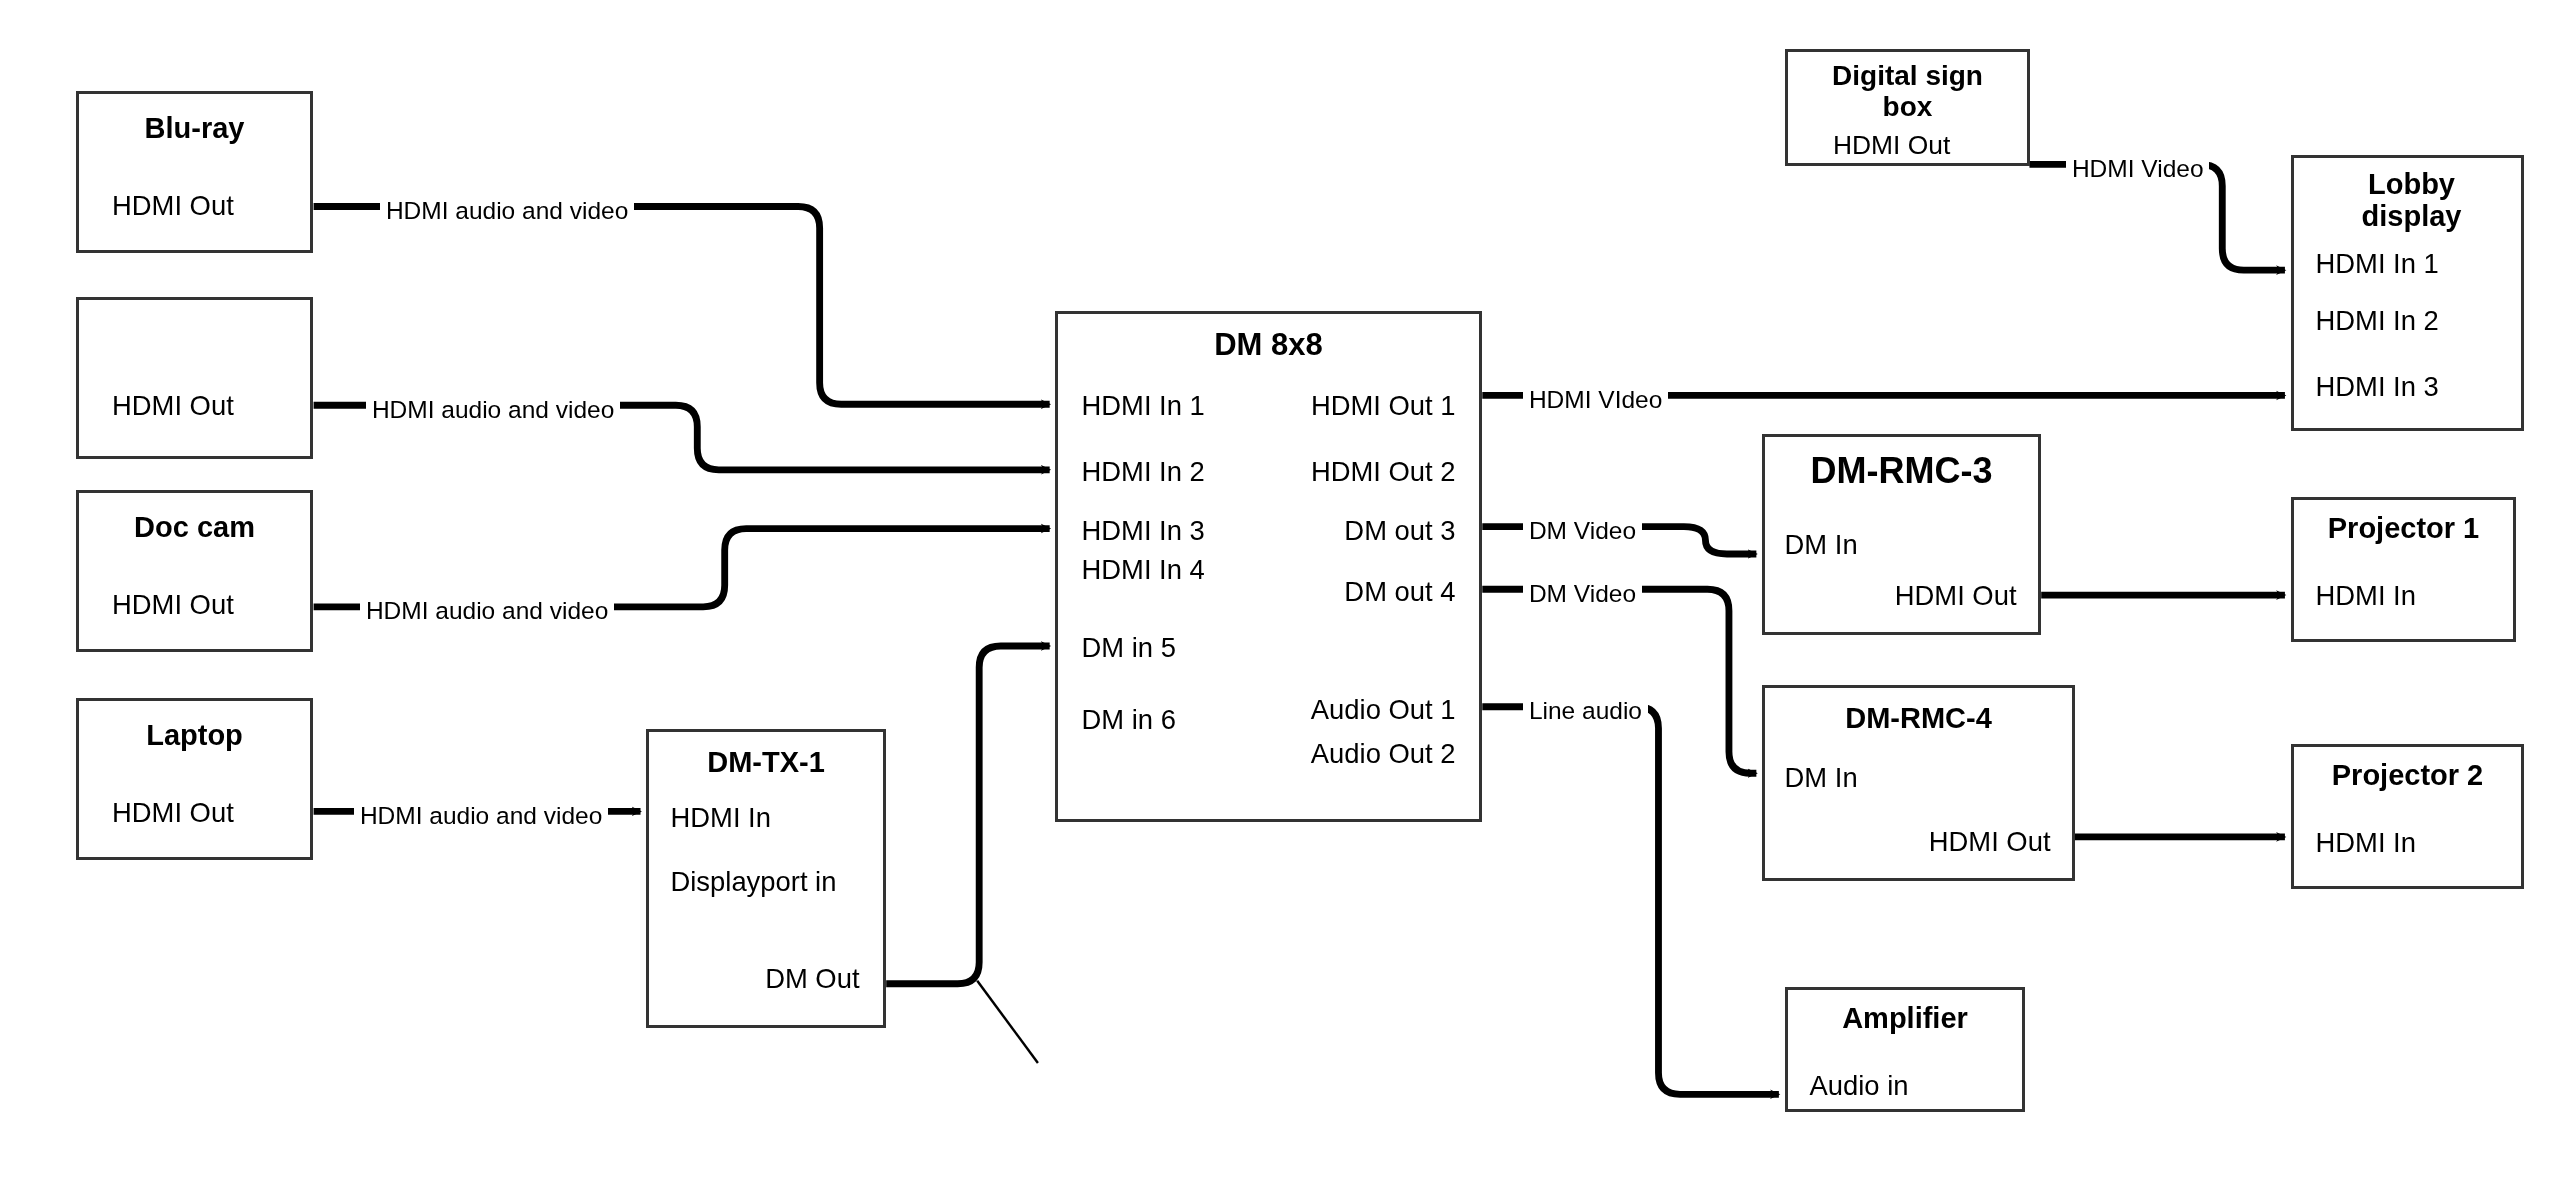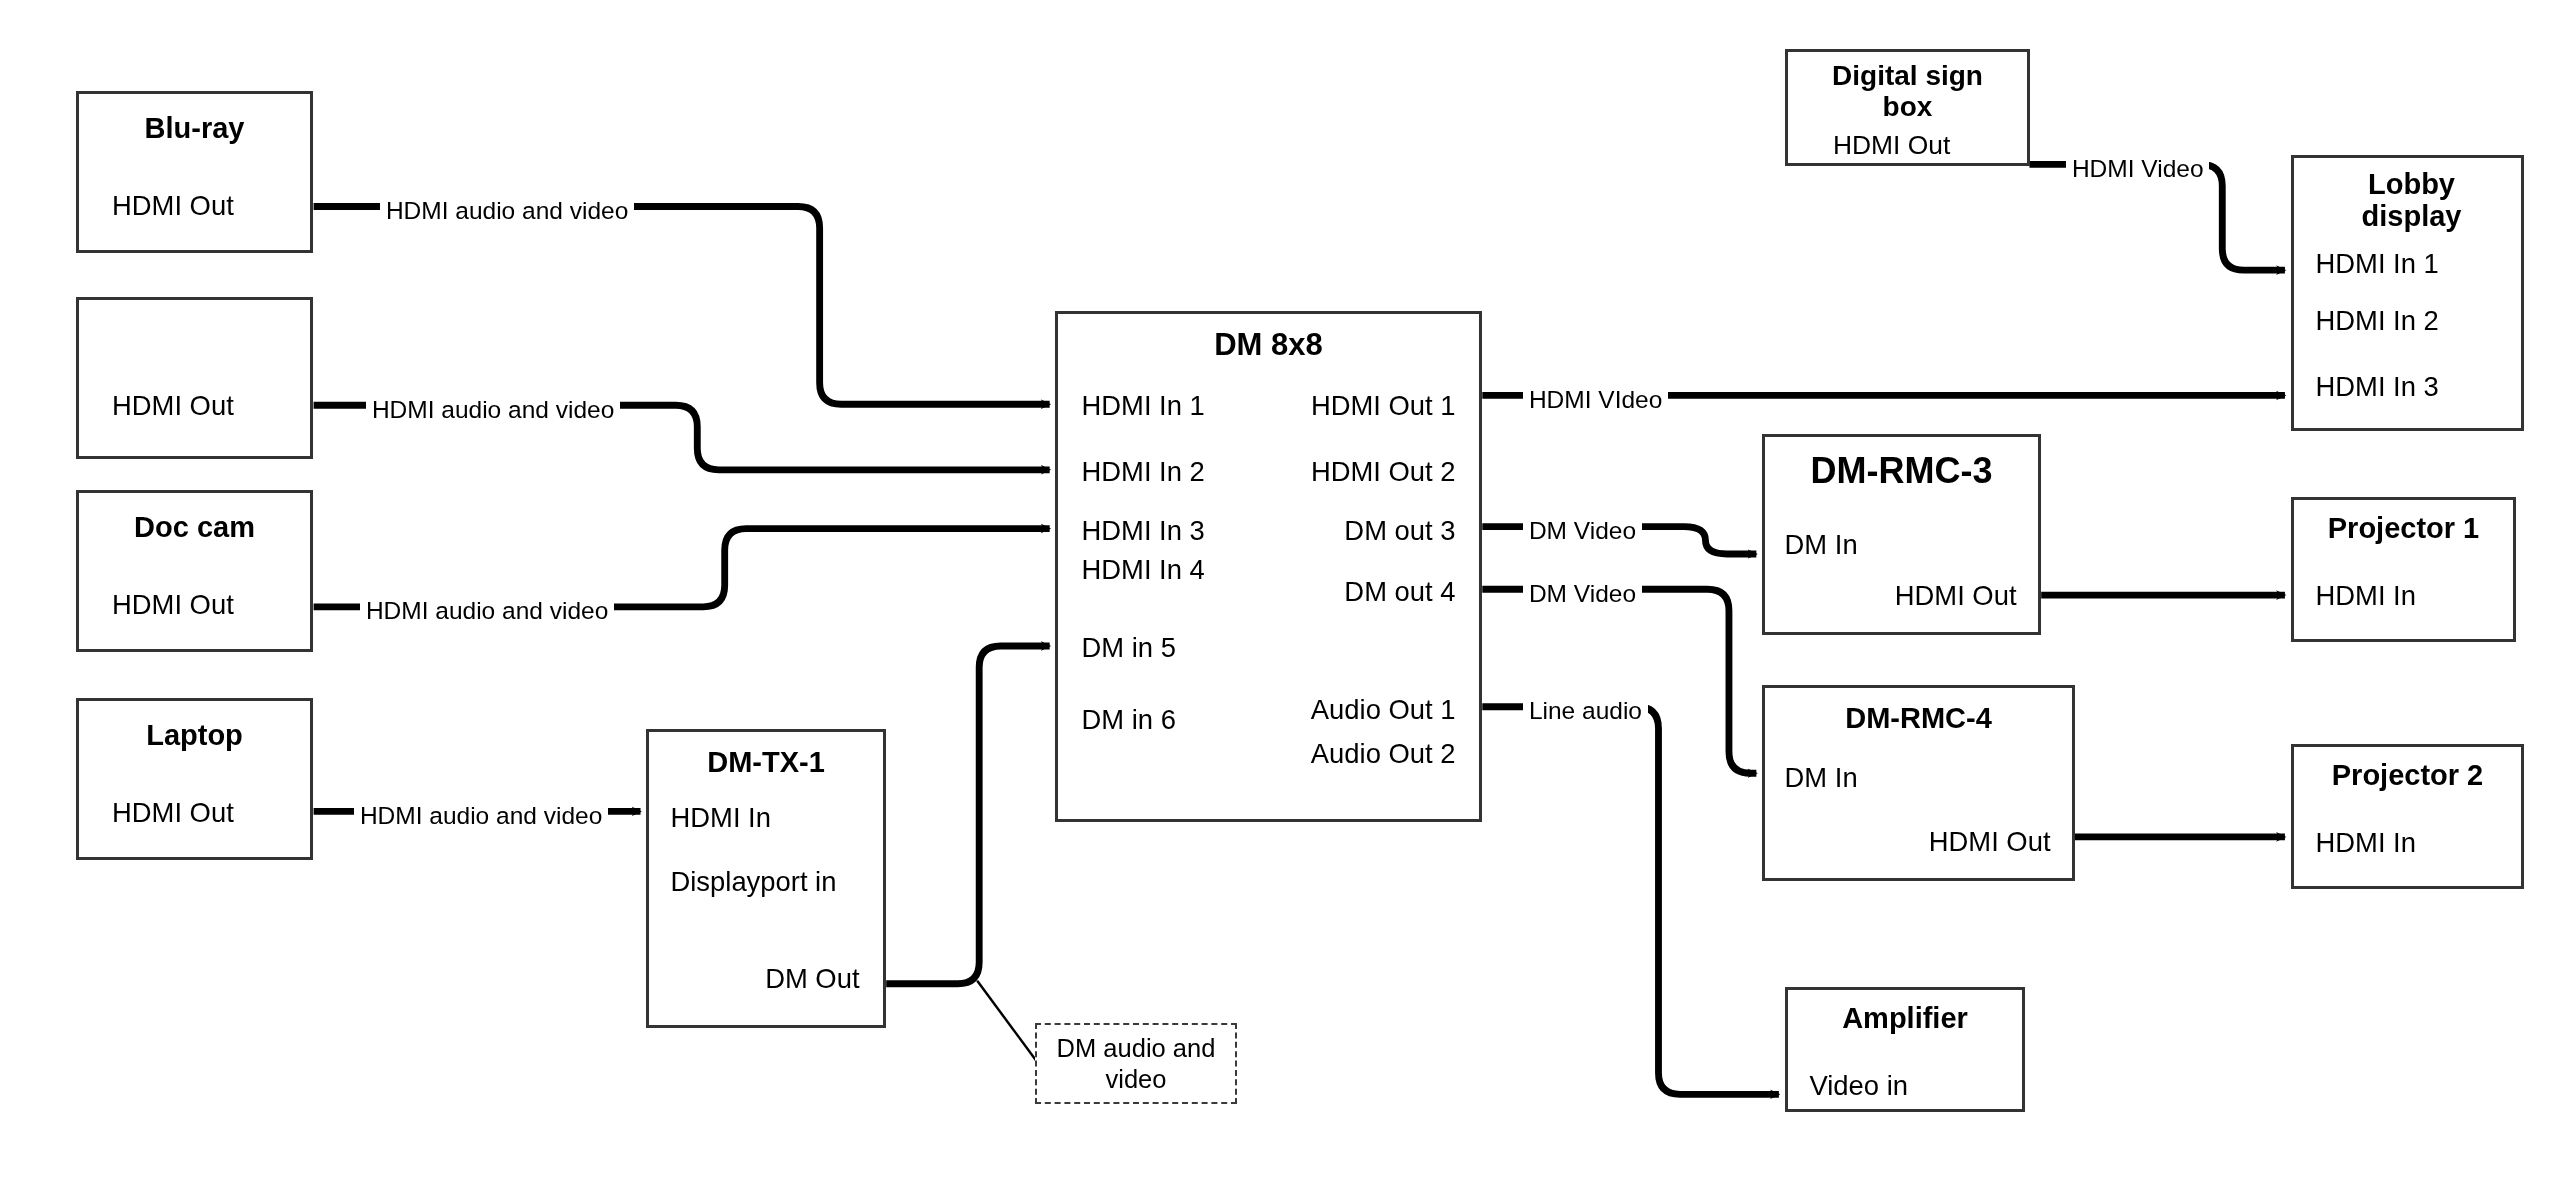--- a/index.html
+++ b/index.html
@@ -113,23 +113,20 @@
   <div class="wire-label" style="left:2066px; top:157px; font-size:24.5px;">HDMI Video</div>
 
   <div class="wire-label" style="left:1523px; top:388px; font-size:24.5px;">HDMI VIdeo</div>
 
   <div class="wire-label" style="left:1523px; top:519px; font-size:24.5px;">DM Video</div>
 
   <div class="wire-label" style="left:1523px; top:582px; font-size:24.5px;">DM Video</div>
 
   <div class="wire-label" style="left:1523px; top:699px; font-size:24.5px;">Line audio</div>
 
-  <div class="dashed-note" style="left:1035px; top:1023px; width:202px; height:81px; font-size:25.5px;">
-    <span>DM audio and video</span>
-  </div>
 
   <div class="node" style="left:76px; top:91px; width:237px; height:162px;">
     <div class="title" style="margin-top:17.6px; font-size:29px;">Blu-ray</div>
     <div class="port left" style="left:33px; top:96px; font-size:27.4px;">HDMI Out</div>
   </div>
 
   <div class="node" style="left:76px; top:297px; width:237px; height:162px;">
     <div class="port left" style="left:33px; top:90px; font-size:27.4px;">HDMI Out</div>
   </div>
 
@@ -189,21 +186,21 @@
   </div>
 
   <div class="node" style="left:1762px; top:685px; width:313px; height:196px;">
     <div class="title" style="margin-top:13.7px; font-size:29px;">DM-RMC-4</div>
     <div class="port left" style="left:19.6px; top:74px; font-size:27.4px;">DM In</div>
     <div class="port right" style="right:21.5px; top:138px; font-size:27.4px;">HDMI Out</div>
   </div>
 
   <div class="node" style="left:1785px; top:987px; width:240px; height:125px;">
     <div class="title" style="margin-top:11.7px; font-size:29px;">Amplifier</div>
-    <div class="port left" style="left:21.5px; top:80px; font-size:27.4px;">Video in</div>
+    <div class="port left" style="left:21.5px; top:80px; font-size:27.4px;">Audio in</div>
   </div>
 
   <div class="node" style="left:2291px; top:497px; width:225px; height:145px;">
     <div class="title" style="margin-top:11.7px; font-size:29px;">Projector 1</div>
     <div class="port left" style="left:21.5px; top:80px; font-size:27.4px;">HDMI In</div>
   </div>
 
   <div class="node" style="left:2291px; top:744px; width:233px; height:145px;">
     <div class="title" style="margin-top:11.7px; font-size:29px;">Projector 2</div>
     <div class="port left" style="left:21.5px; top:80px; font-size:27.4px;">HDMI In</div>

